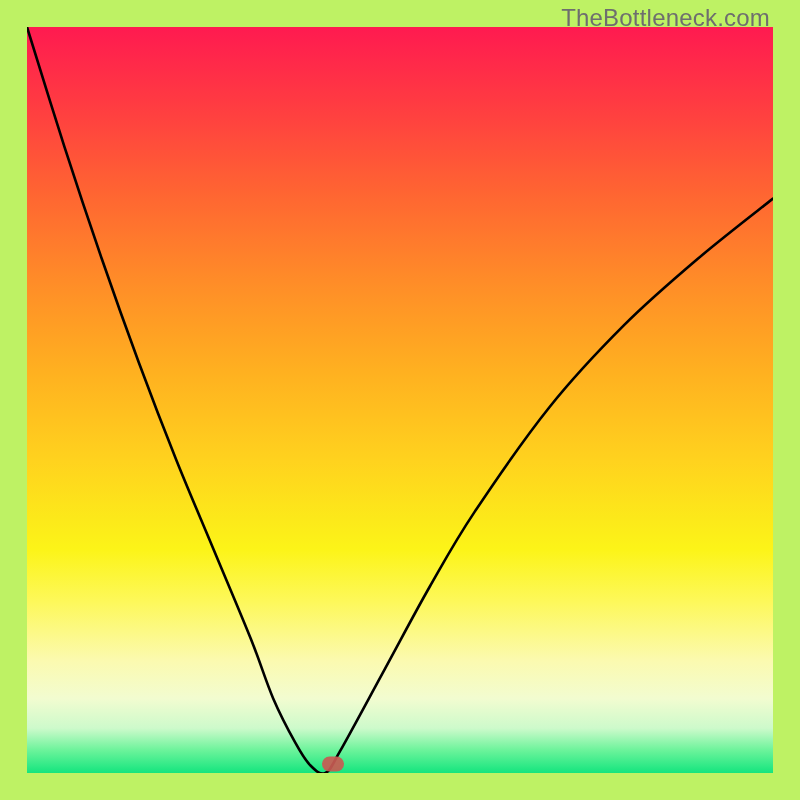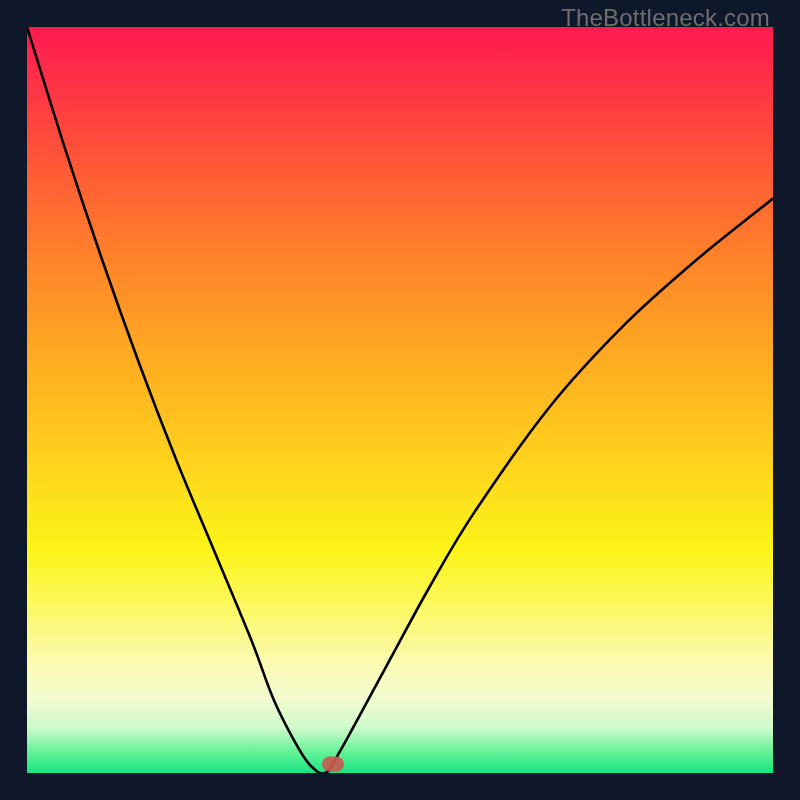--- a/index.html
+++ b/index.html
@@ -8,21 +8,21 @@
     width: 800px;
     height: 800px;
     overflow: hidden;
     background: #000;
     font-family: Arial, Helvetica, sans-serif;
   }
   .frame {
     position: relative;
     width: 800px;
     height: 800px;
-    background: #0f172a;
+    background: #bef264;
   }
   .plot-area {
     position: absolute;
     left: 27px;
     top: 27px;
     width: 746px;
     height: 746px;
     background: linear-gradient(
       to bottom,
       #ff1a50 0%,

